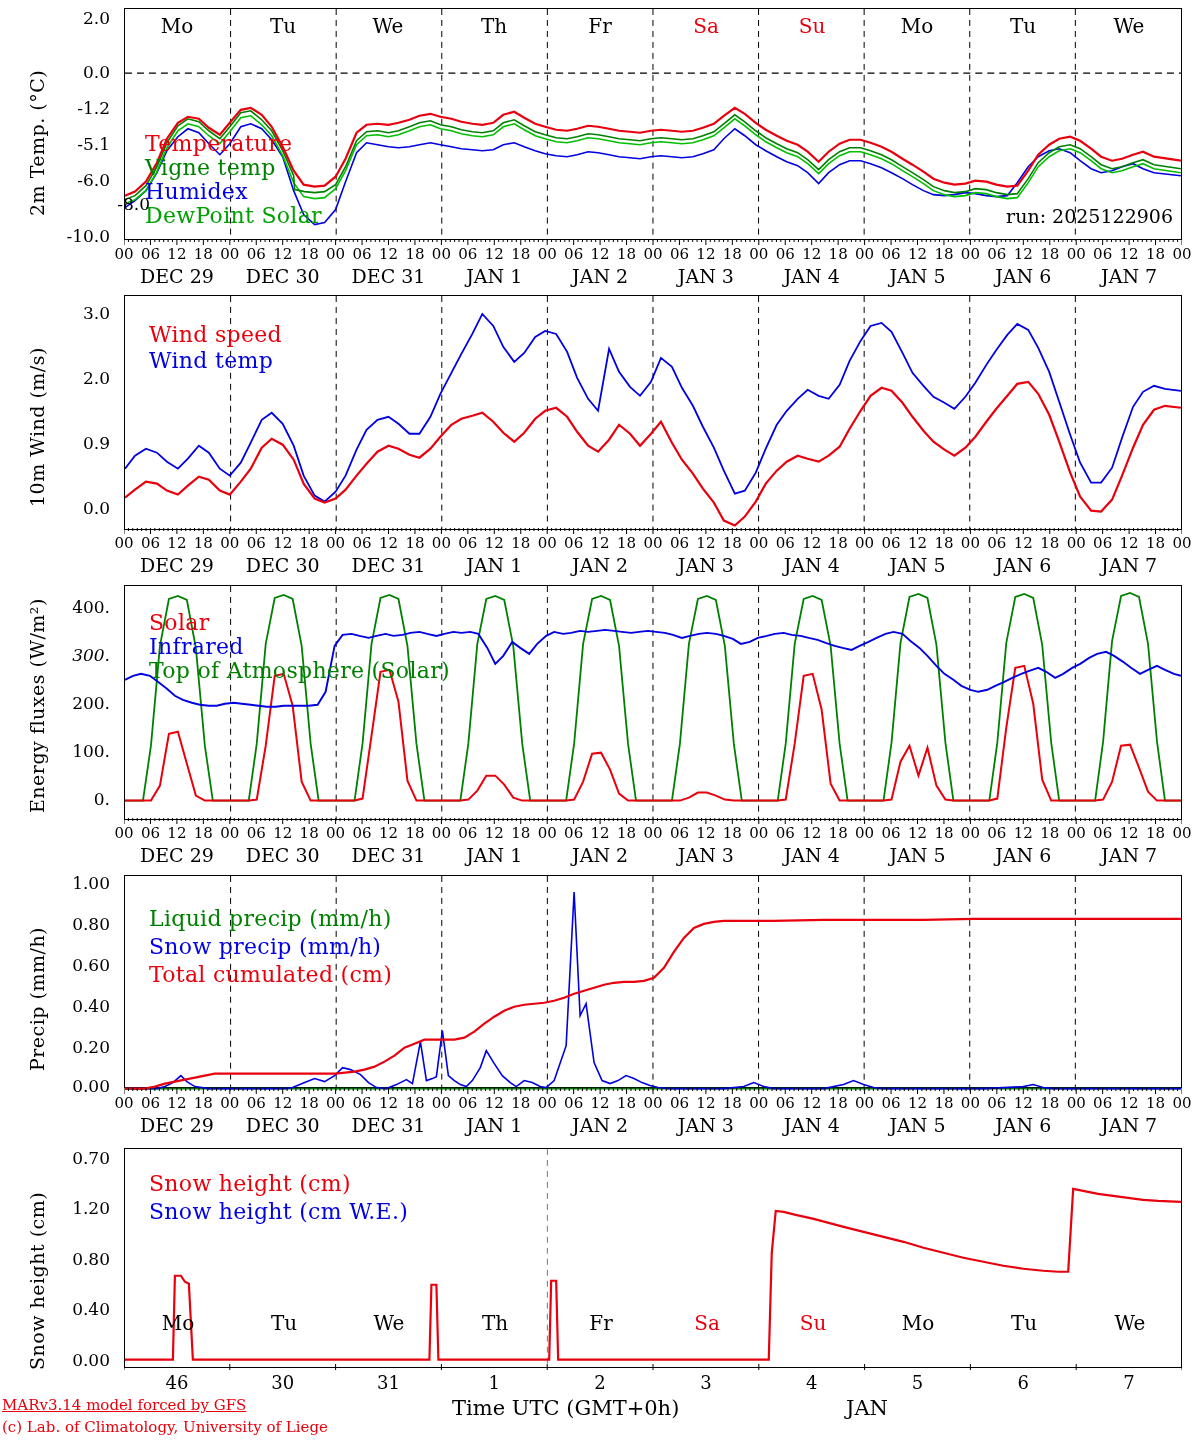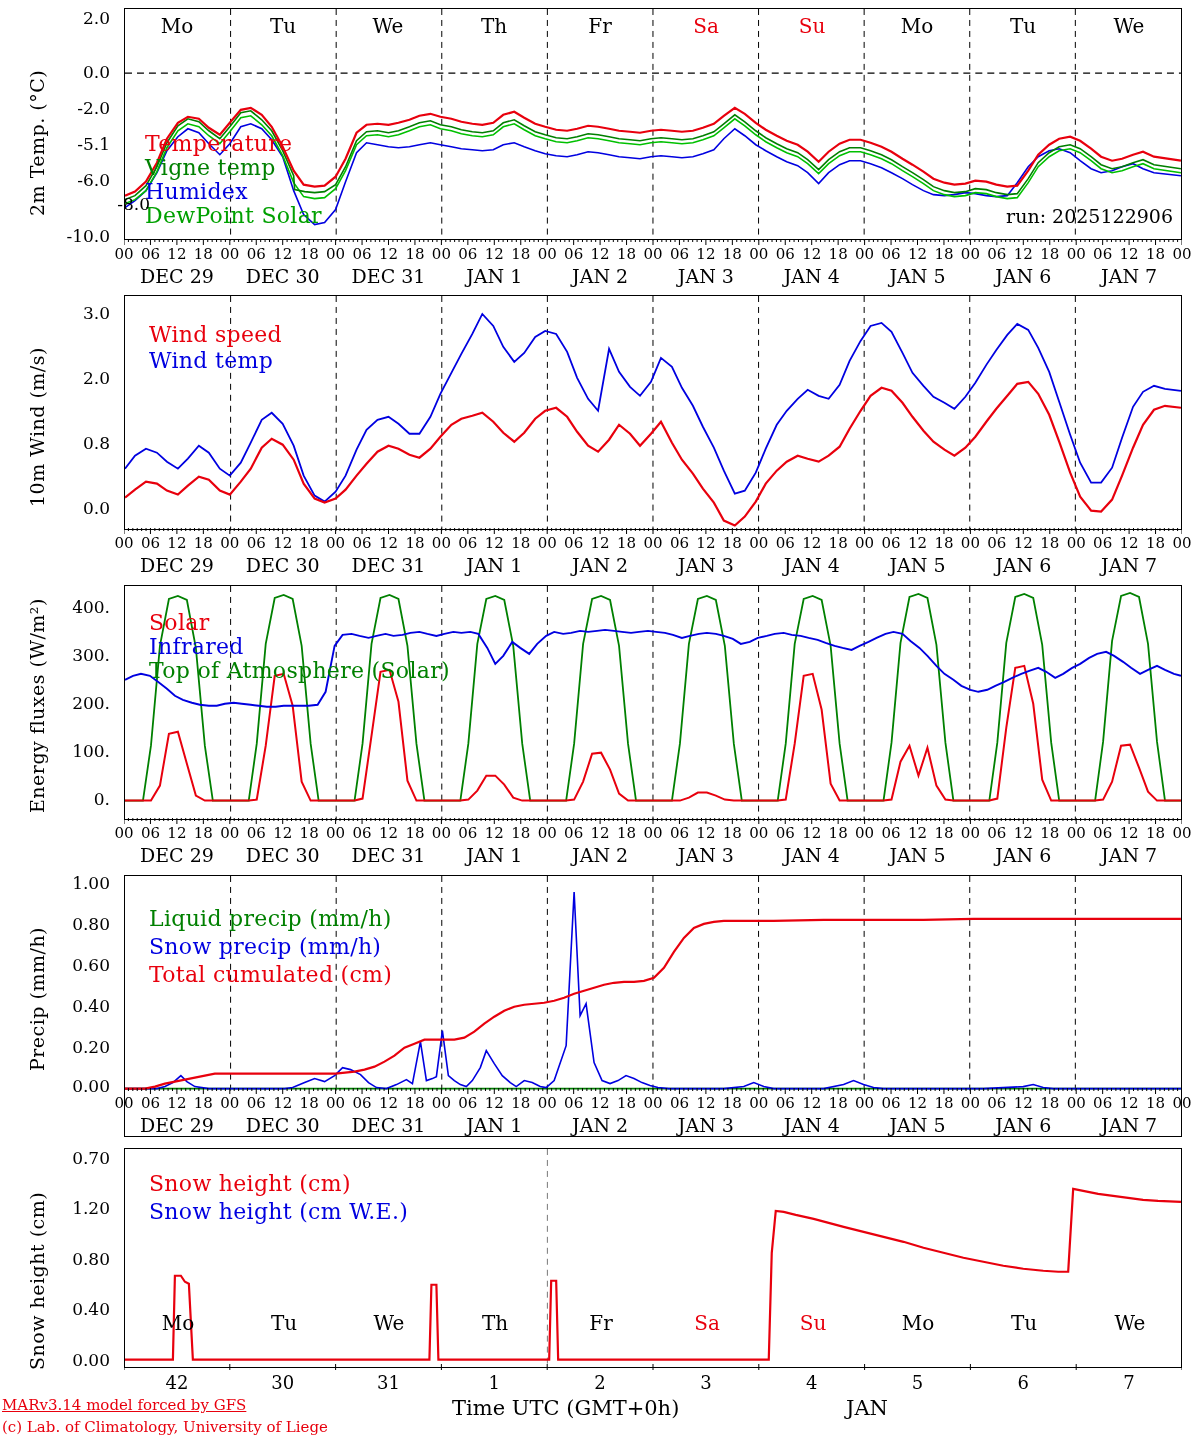--- a/index.html
+++ b/index.html
@@ -54,21 +54,21 @@
     <div class="legend red" style="left:20px;top:122px;">Temperature</div>
     <div class="legend dgreen" style="left:20px;top:146px;">Vigne temp</div>
     <div class="legend blue" style="left:20px;top:170px;">Humidex</div>
     <div class="legend green" style="left:20px;top:194px;">DewPoint Solar</div>
     <div class="run" style="right:8px;top:196px;">run: 2025122906</div>
   </div>
 
   <div style="position:absolute;left:0;top:8px;width:120px;height:232px;">
     <div class="ytl" style="left:0;top:10px;">2.0</div>
     <div class="ytl" style="left:0;top:64px;">0.0</div>
-    <div class="ytl" style="left:0;top:100px;">-2.0</div>
+    <div class="ytl" style="left:0;top:100px;">-1.2</div>
     <div class="ytl" style="left:0;top:136px;">-5.1</div>
     <div class="ytl" style="left:0;top:172px;">-6.0</div>
     <div class="ytl" style="left:0;top:196px;margin-left:40px;">-8.0</div>
     <div class="ytl" style="left:0;top:228px;">-10.0</div>
     <div class="ylabel" style="left:26px;top:208px;">2m Temp. (°C)</div>
   </div>
 
   <div class="dowrow" style="top:14px;">
     <span class="dw" style="left:53px;">Mo</span>
     <span class="dw" style="left:159px;">Tu</span>
@@ -396,21 +396,21 @@
       </g>
       <polyline fill="none" stroke="#0000e0" stroke-width="1.8" points="0,173 10,160 21,153 32,157 42,166 53,173 63,163 74,150 84,157 95,173 105,180 116,167 126,147 137,124 147,117 158,128 169,150 179,180 190,200 200,206 211,196 221,180 232,154 242,134 253,124 264,121 274,128 285,138 295,138 306,121 316,98 327,77 337,58 348,38 358,18 369,30 379,51 390,66 400,57 411,41 421,35 432,38 443,56 453,82 464,103 474,115 485,53 495,76 506,91 516,100 527,86 537,62 548,71 558,92 569,110 579,131 590,152 600,175 611,198 621,195 632,177 642,153 653,129 663,115 674,103 684,94 695,100 705,103 716,89 726,65 737,45 747,30 758,27 768,36 779,57 789,77 800,90 810,101 821,107 831,113 842,101 852,87 863,69 873,54 884,39 894,28 905,34 915,52 926,76 936,106 947,139 957,167 968,187 978,187 989,172 999,142 1010,111 1020,96 1031,90 1042,93 1058,95"></polyline>
       <polyline fill="none" stroke="#e8000d" stroke-width="2.2" points="0,202 10,194 21,186 32,188 42,195 53,199 63,190 74,181 84,184 95,195 105,199 116,186 126,173 137,152 147,143 158,149 169,164 179,188 190,203 200,207 211,203 221,194 232,180 242,168 253,156 264,150 274,153 285,159 295,162 306,153 316,141 327,129 337,123 348,120 358,117 369,126 379,137 390,146 400,137 411,123 421,115 432,112 443,121 453,136 464,150 474,156 485,144 495,129 506,138 516,150 527,138 537,126 548,147 558,164 569,178 579,193 590,207 600,225 611,230 621,221 632,206 642,188 653,175 663,166 674,160 684,163 695,166 705,160 716,151 726,133 737,115 747,100 758,92 768,95 779,107 789,121 800,135 810,146 821,154 831,160 842,152 852,141 863,126 873,113 884,100 894,88 905,86 915,98 926,119 936,146 947,177 957,201 968,215 978,216 989,204 999,180 1010,152 1020,129 1031,114 1042,110 1058,112"></polyline>
     </svg>
     <div class="legend red" style="left:24px;top:26px;">Wind speed</div>
     <div class="legend blue" style="left:24px;top:52px;">Wind temp</div>
   </div>
   <div style="position:absolute;left:0;top:295px;width:120px;height:235px;">
     <div class="ytl" style="left:0;top:18px;">3.0</div>
     <div class="ytl" style="left:0;top:83px;">2.0</div>
-    <div class="ytl" style="left:0;top:148px;">0.8</div>
+    <div class="ytl" style="left:0;top:148px;">0.9</div>
     <div class="ytl" style="left:0;top:213px;">0.0</div>
     <div class="ylabel" style="left:26px;top:212px;">10m Wind (m/s)</div>
   </div>
   <div class="tickrow" id="tick2" style="top:534px;">
       <svg width="1058" height="6" style="position: absolute; left: 0px; top: -6px;">
         <line x1="0" x2="0" y1="0" y2="6" stroke="#000" stroke-width="1"></line>
         <line x1="4.408333333333333" x2="4.408333333333333" y1="0" y2="3" stroke="#000" stroke-width="1"></line>
         <line x1="8.816666666666666" x2="8.816666666666666" y1="0" y2="3" stroke="#000" stroke-width="1"></line>
         <line x1="13.225000000000001" x2="13.225000000000001" y1="0" y2="3" stroke="#000" stroke-width="1"></line>
         <line x1="17.633333333333333" x2="17.633333333333333" y1="0" y2="3" stroke="#000" stroke-width="1"></line>
@@ -747,21 +747,21 @@
       </g>
 
       <polyline fill="none" stroke="#0000e0" stroke-width="1.9" points="0,94 8,90 16,88 25,90 33,96 42,103 50,110 58,114 67,117 75,119 84,120 92,120 100,118 109,117 117,118 126,119 134,120 142,121 151,121 159,120 168,120 176,120 184,120 193,119 201,106 210,60 218,49 227,48 235,50 244,52 252,50 261,48 269,50 278,49 286,47 295,46 303,48 312,50 320,48 329,46 337,47 346,46 354,48 363,62 371,78 379,70 388,56 396,62 405,68 413,58 422,50 430,46 439,48 447,47 456,45 464,46 473,45 481,44 490,45 498,46 507,47 515,46 524,45 532,46 541,47 549,49 558,52 566,50 575,48 583,47 592,48 600,50 609,53 617,58 626,56 634,52 643,50 651,48 660,47 668,49 677,50 685,52 694,54 702,57 711,60 719,62 728,64 736,60 745,56 753,52 762,48 770,46 779,48 787,55 796,62 804,70 813,80 821,88 830,94 838,100 847,104 855,106 864,104 872,100 881,96 889,92 898,88 906,85 915,82 923,86 932,92 940,88 949,82 957,78 966,72 974,68 983,66 991,70 1000,76 1008,82 1017,88 1025,84 1034,80 1042,84 1051,88 1058,90"></polyline>
     </svg>
     <div class="legend red" style="left:24px;top:24px;">Solar</div>
     <div class="legend blue" style="left:24px;top:48px;">Infrared</div>
     <div class="legend dgreen" style="left:24px;top:72px;">Top of Atmosphere (Solar)</div>
   </div>
   <div style="position:absolute;left:0;top:585px;width:120px;height:235px;">
     <div class="ytl" style="left:0;top:22px;">400.</div>
-    <div class="ytl" style="left:0;top:70px;">300.</div>
+    <div class="ytl" style="left:0;top:70px;font-style:italic;">300.</div>
     <div class="ytl" style="left:0;top:118px;">200.</div>
     <div class="ytl" style="left:0;top:166px;">100.</div>
     <div class="ytl" style="left:0;top:214px;">0.</div>
     <div class="ylabel" style="left:26px;top:228px;">Energy fluxes (W/m²)</div>
   </div>
   <div class="tickrow" id="tick3" style="top:824px;">
       <svg width="1058" height="6" style="position: absolute; left: 0px; top: -6px;">
         <line x1="0" x2="0" y1="0" y2="6" stroke="#000" stroke-width="1"></line>
         <line x1="4.408333333333333" x2="4.408333333333333" y1="0" y2="3" stroke="#000" stroke-width="1"></line>
         <line x1="8.816666666666666" x2="8.816666666666666" y1="0" y2="3" stroke="#000" stroke-width="1"></line>
@@ -1052,21 +1052,21 @@
       <span class="dd" style="left: 264.5px;">DEC 31</span>
       <span class="dd" style="left: 370.3px;">JAN 1</span>
       <span class="dd" style="left: 476.1px;">JAN 2</span>
       <span class="dd" style="left: 581.9px;">JAN 3</span>
       <span class="dd" style="left: 687.7px;">JAN 4</span>
       <span class="dd" style="left: 793.5px;">JAN 5</span>
       <span class="dd" style="left: 899.3px;">JAN 6</span>
       <span class="dd" style="left: 1005.1px;">JAN 7</span>
     </div>
 
-  <div class="panel" id="p4" style="top:875px;height:262px;text-decoration:underline;">
+  <div class="panel" id="p4" style="top:875px;height:213px;text-decoration:underline;">
     <svg class="plot" viewBox="0 0 1058 215" preserveAspectRatio="none">
       <g stroke="#000" stroke-width="1" stroke-dasharray="6,5" fill="none">
         <line x1="105.8" y1="0" x2="105.8" y2="215"></line>
           <line x1="211.6" y1="0" x2="211.6" y2="215"></line>
         <line x1="317.4" y1="0" x2="317.4" y2="215"></line>
           <line x1="423.2" y1="0" x2="423.2" y2="215"></line>
         <line x1="529" y1="0" x2="529" y2="215"></line>
           <line x1="634.8" y1="0" x2="634.8" y2="215"></line>
         <line x1="740.6" y1="0" x2="740.6" y2="215"></line>
           <line x1="846.4" y1="0" x2="846.4" y2="215"></line>
@@ -1414,21 +1414,21 @@
   <div style="position:absolute;left:0;top:1148px;width:120px;height:220px;">
     <div class="ytl" style="left:0;top:10px;">0.70</div>
     <div class="ytl" style="left:0;top:60px;">1.20</div>
     <div class="ytl" style="left:0;top:111px;">0.80</div>
     <div class="ytl" style="left:0;top:161px;">0.40</div>
     <div class="ytl" style="left:0;top:212px;">0.00</div>
     <div class="ylabel" style="left:26px;top:222px;">Snow height (cm)</div>
   </div>
 
   <div class="dayrow" id="daynum" style="top:1372px;font-size:18px;">
-      <span class="dd" style="left: 52.9px;">42</span>
+      <span class="dd" style="left: 52.9px;">46</span>
       <span class="dd" style="left: 158.7px;">30</span>
       <span class="dd" style="left: 264.5px;">31</span>
       <span class="dd" style="left: 370.3px;">1</span>
       <span class="dd" style="left: 476.1px;">2</span>
       <span class="dd" style="left: 581.9px;">3</span>
       <span class="dd" style="left: 687.7px;">4</span>
       <span class="dd" style="left: 793.5px;">5</span>
       <span class="dd" style="left: 899.3px;">6</span>
       <span class="dd" style="left: 1005.1px;">7</span>
       <svg width="1058" height="6" style="position: absolute; left: 0px; top: -8px;">

